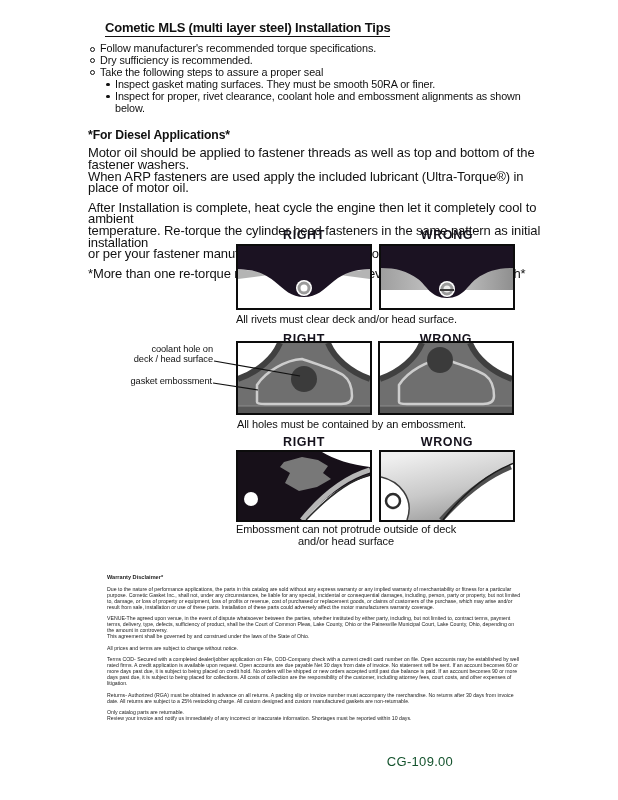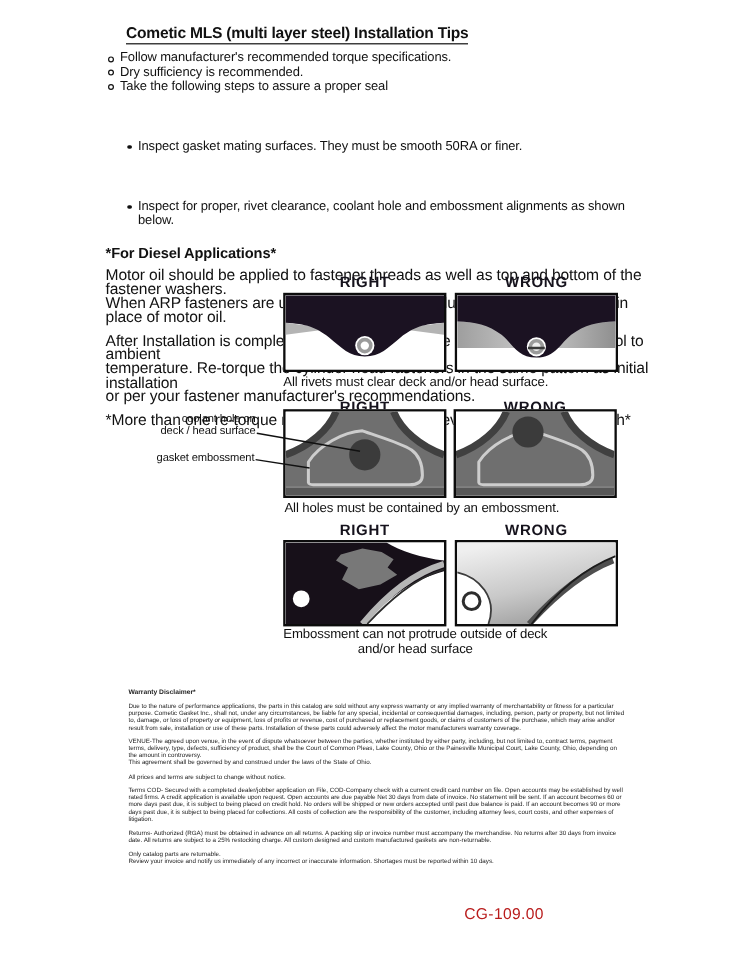--- a/index.html
+++ b/index.html
@@ -5,38 +5,38 @@
   html,body{margin:0;padding:0;background:#ffffff;}
   .page{position:relative;width:556px;height:800px;background:#ffffff;overflow:hidden;
         font-family:"Liberation Sans","DejaVu Sans",sans-serif;color:#111;}
   
   .content{position:absolute;left:88px;top:20px;width:465px;}
   h1.title{margin:0 0 7px 17px;font-size:13px;line-height:16px;font-weight:bold;letter-spacing:-0.2px;}
   h1.title span{border-bottom:1.6px solid #111;padding-bottom:1px;}
   ul.tips{list-style:none;margin:3px 0 0 0;padding:0;font-size:10.8px;line-height:11.9px;letter-spacing:-0.1px;}
   li.b1{position:relative;padding-left:12px;}
   li.b1::before{content:"";position:absolute;left:2px;top:3.5px;width:3px;height:3px;border:1px solid #111;border-radius:50%;}
-  li.b2{position:relative;padding-left:27px;margin-top:38px;}
+  li.b2{position:relative;padding-left:27px;}
   li.b2::before{content:"";position:absolute;left:18px;top:4px;width:3.6px;height:3.6px;background:#111;border-radius:50%;}
   h2.diesel{margin:14px 0 5px 0;font-size:12.2px;font-weight:bold;letter-spacing:-0.1px;}
   p.body{margin:4px 0 8px 0;font-size:13px;line-height:11.6px;letter-spacing:-0.1px;}
   .pre{white-space:pre-line;}
   
   .dgrow{position:absolute;}
   .dglabel{position:absolute;width:136px;text-align:center;font-size:12.5px;font-weight:bold;letter-spacing:0.6px;color:#15121c;}
   .dgbox{position:absolute;width:132px;border:2px solid #0c0c0c;background:#fff;line-height:0;}
   .dgbox svg{display:block;}
   .caption{position:absolute;font-size:11px;line-height:11.5px;letter-spacing:-0.1px;white-space:pre-line;}
   .sidelabel{position:absolute;text-align:right;font-size:9.3px;line-height:10.3px;letter-spacing:-0.1px;}
   .leader{position:absolute;left:0;top:0;pointer-events:none;}
   
   .legal{position:absolute;left:107px;top:574px;width:414px;font-size:5.2px;line-height:6px;color:#222;}
   .legal-h{font-weight:bold;margin:0 0 5.5px 0;font-size:5.6px;}
   .legal p{margin:0 0 5.5px 0;white-space:pre-line;}
-  .pagenum{position:absolute;left:340px;top:754px;width:160px;text-align:center;font-size:13px;letter-spacing:0.3px;color:#b91c1c;}
+  .pagenum{position:absolute;left:340px;top:754px;width:160px;text-align:center;font-size:13px;letter-spacing:0.3px;color:#14532d;}
 </style>
 </head>
 <body>
 
 <div class="page">
 
   <div class="content">
     <h1 class="title"><span>Cometic MLS (multi layer steel) Installation Tips</span></h1>
     <ul class="tips">
       <li class="b1">Follow manufacturer's recommended torque specifications.</li>

